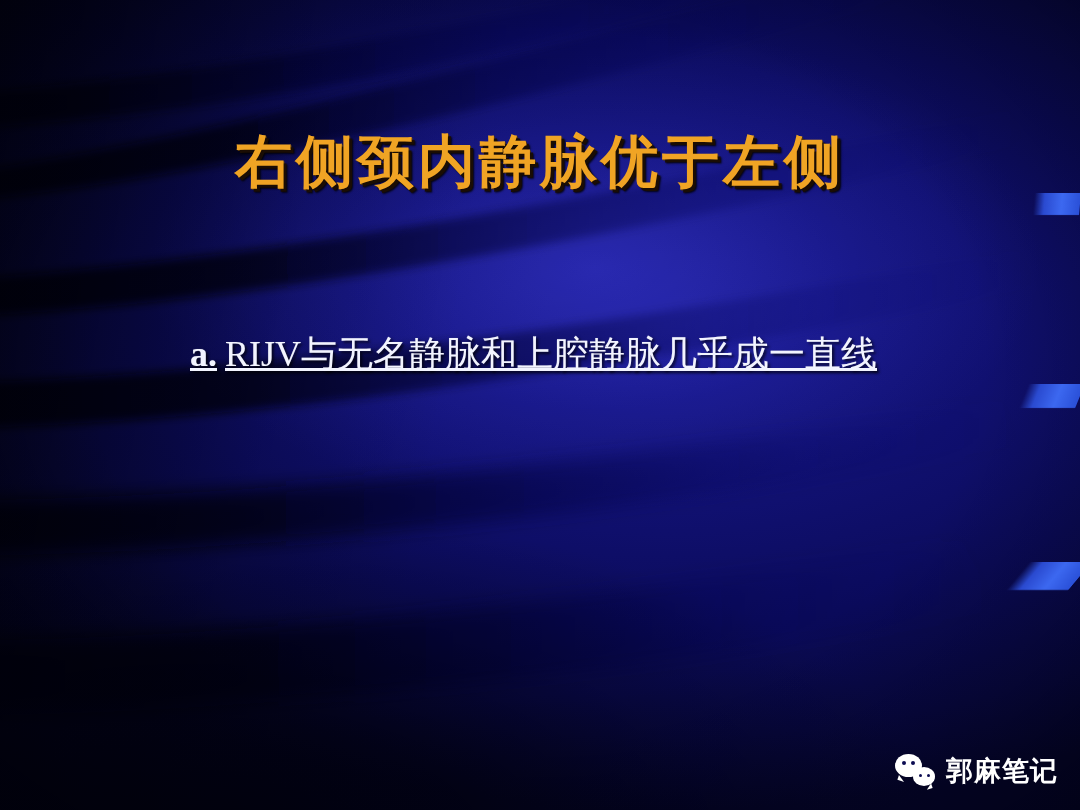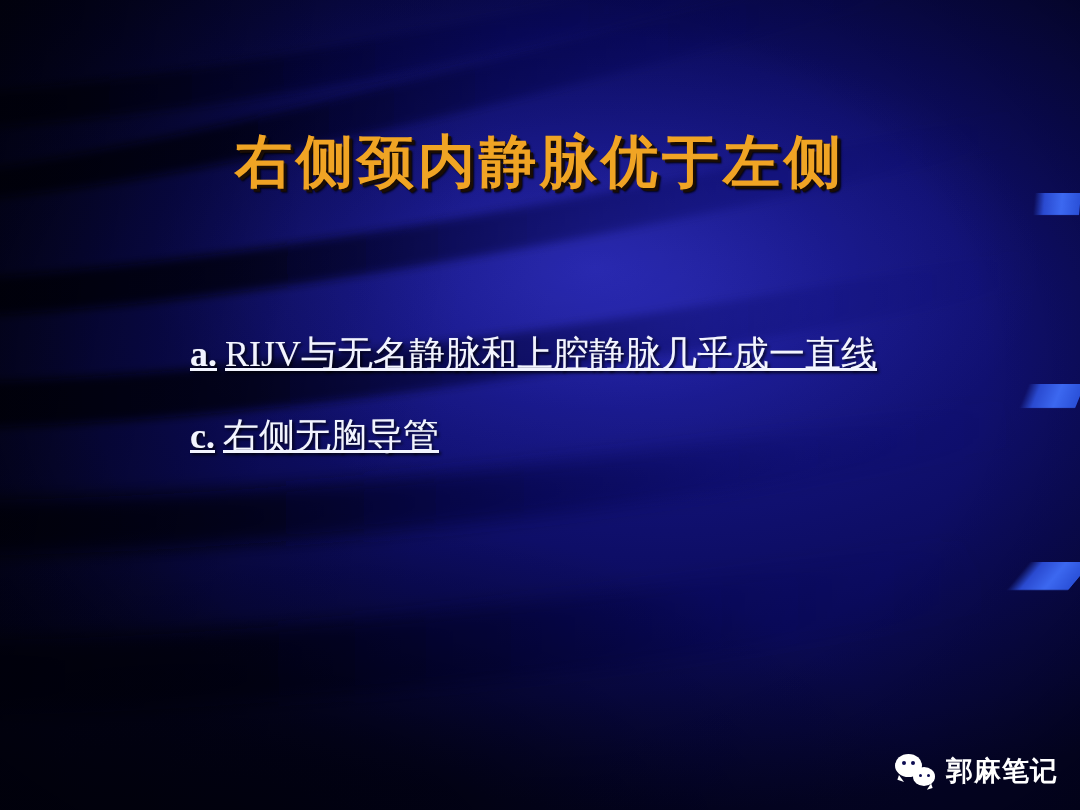--- a/index.html
+++ b/index.html
@@ -227,23 +227,20 @@
   <div class="dash dash-1"></div>
   <div class="dash dash-2"></div>
   <div class="dash dash-3"></div>
 
   <div class="title">右侧颈内静脉优于左侧</div>
 
   <div class="body-list">
     <div class="bullet">
       <span class="marker">a.</span><span>RIJV与无名静脉和上腔静脉几乎成一直线</span>
     </div>
-    <div class="bullet">
-      <span class="marker">c.</span><span>右侧无胸导管</span>
-    </div>
   </div>
 
   <div class="watermark">
     <span class="wechat-icon">
       <span class="bub-a"></span>
       <span class="bub-b"></span>
       <span class="eye e1"></span>
       <span class="eye e2"></span>
       <span class="eye e3"></span>
       <span class="eye e4"></span>

